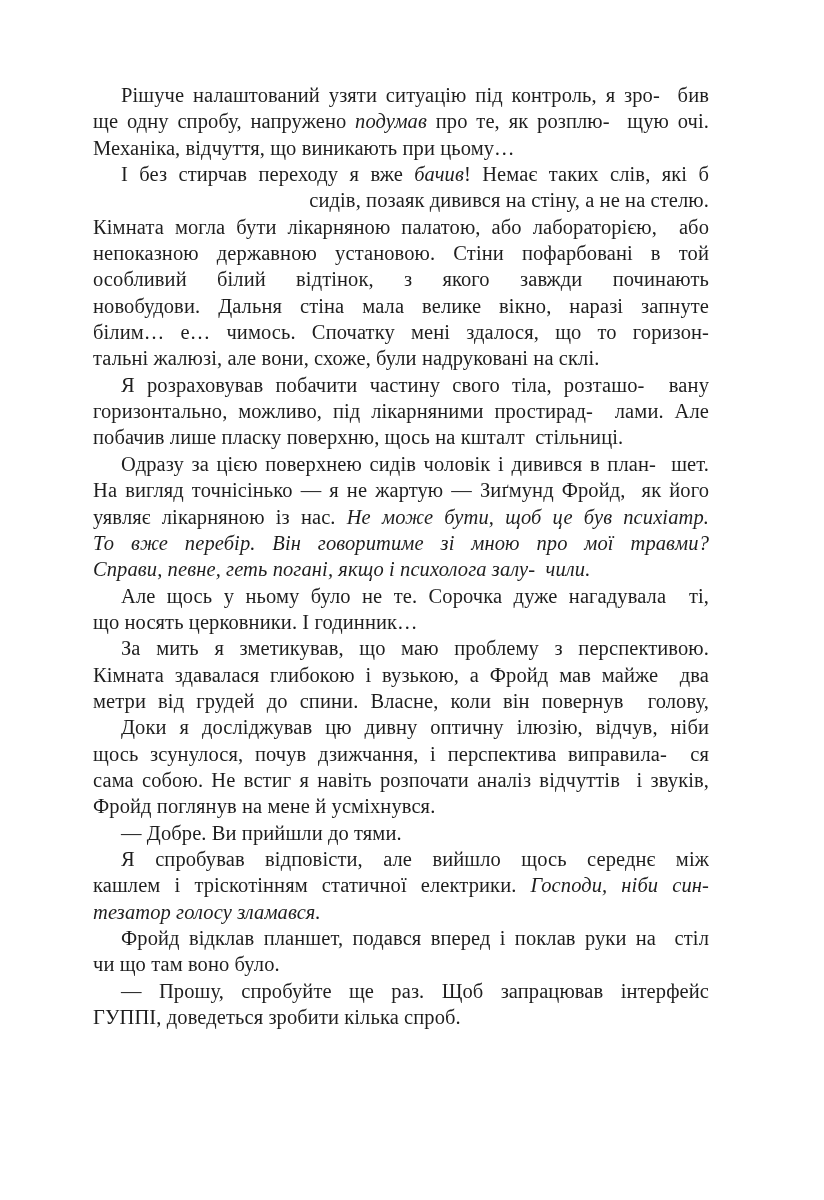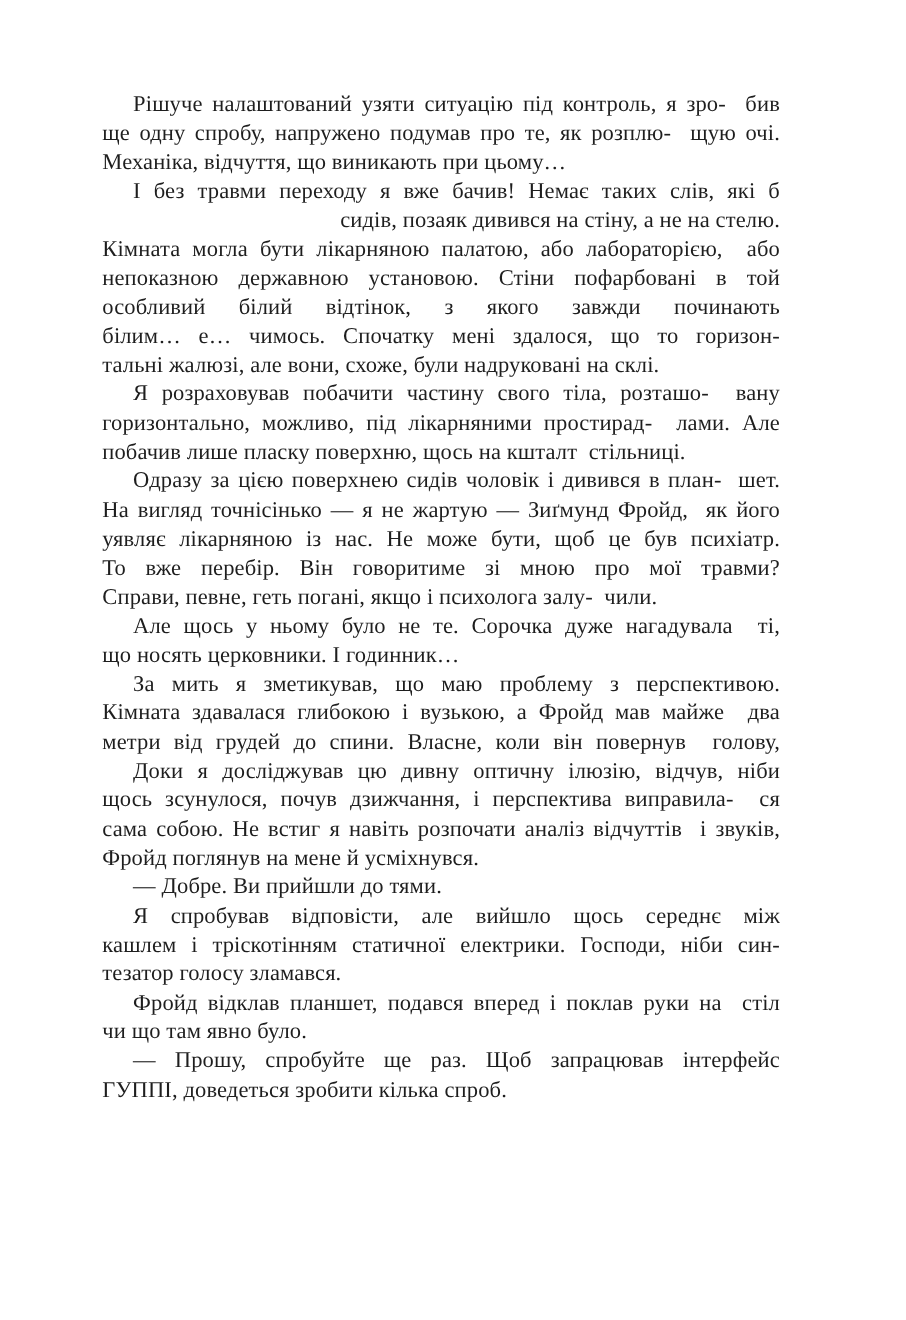--- a/index.html
+++ b/index.html
@@ -21,46 +21,47 @@
     font-size: 20.5px;
     line-height: 26.35px;
     color: #1e1e1e;
     letter-spacing: 0.1px;
   }
   .line { display: block; }
   .a-justify { text-align: justify; text-align-last: justify; -moz-text-align-last: justify; }
   .a-left    { text-align: right;    text-align-last: left; }
   .a-right   { text-align: right;   text-align-last: right; }
   .ind { text-indent: 28px; }
-  .it { }
+  .it { font-style: italic; }
   .page-number {
     position: absolute;
     left: 93px; top: 1120px;
     width: 616px;
     text-align: center;
     font-size: 25px;
     color: #ec4899;
   }
 </style>
 </head>
 <body>
 
 <div class="page">
   <div class="text-block">
       <div>
         <div class="line a-justify ind"><span>Рішуче налаштований узяти ситуацію під контроль, я зро-&nbsp; бив</span></div>
         <div class="line a-justify"><span>ще одну спробу, напружено </span><span class="it">подумав</span><span> про те, як розплю-&nbsp; щую очі.</span></div>
         <div class="line a-left"><span>Механіка, відчуття, що виникають при цьому…</span></div>
       </div>
       <div>
-        <div class="line a-justify ind"><span>І без травми переходу я вже </span><span class="it">бачив</span><span>! Немає таких слів, які б</span></div>
+        <div class="line a-justify ind"><span>І без стирчав переходу я вже </span><span class="it">бачив</span><span>! Немає таких слів, які б</span></div>
         <div class="line a-right"><span>сидів, позаяк дивився на стіну, а не на стелю.</span></div>
         <div class="line a-justify"><span>Кімната могла бути лікарняною палатою, або лабораторією,&nbsp; або</span></div>
         <div class="line a-justify"><span>непоказною державною установою. Стіни пофарбовані в той</span></div>
         <div class="line a-justify"><span>особливий білий відтінок, з якого завжди починають</span></div>
+        <div class="line a-justify"><span>новобудови. Дальня стіна мала велике вікно, наразі запнуте</span></div>
         <div class="line a-justify"><span>білим… е… чимось. Спочатку мені здалося, що то горизон-</span></div>
         <div class="line a-left"><span>тальні жалюзі, але вони, схоже, були надруковані на склі.</span></div>
       </div>
       <div>
         <div class="line a-justify ind"><span>Я розраховував побачити частину свого тіла, розташо-&nbsp; вану</span></div>
         <div class="line a-justify"><span>горизонтально, можливо, під лікарняними простирад-&nbsp; лами. Але</span></div>
         <div class="line a-left"><span>побачив лише пласку поверхню, щось на кшталт&nbsp; стільниці.</span></div>
       </div>
       <div>
         <div class="line a-justify ind"><span>Одразу за цією поверхнею сидів чоловік і дивився в план-&nbsp; шет.</span></div>
@@ -87,21 +88,21 @@
       <div>
         <div class="line a-left ind"><span>— Добре. Ви прийшли до тями.</span></div>
       </div>
       <div>
         <div class="line a-justify ind"><span>Я спробував відповісти, але вийшло щось середнє між</span></div>
         <div class="line a-justify"><span>кашлем і тріскотінням статичної електрики. </span><span class="it">Господи, ніби син-</span></div>
         <div class="line a-left"><span class="it">тезатор голосу зламався.</span></div>
       </div>
       <div>
         <div class="line a-justify ind"><span>Фройд відклав планшет, подався вперед і поклав руки на&nbsp; стіл</span></div>
-        <div class="line a-left"><span>чи що там явно було.</span></div>
+        <div class="line a-left"><span>чи що там воно було.</span></div>
       </div>
       <div>
         <div class="line a-justify ind"><span>— Прошу, спробуйте ще раз. Щоб запрацював інтерфейс</span></div>
         <div class="line a-left"><span>ГУППІ, доведеться зробити кілька спроб.</span></div>
       </div>
     </div>
   <div class="page-number">19</div>
 </div>
 
 </body></html>

